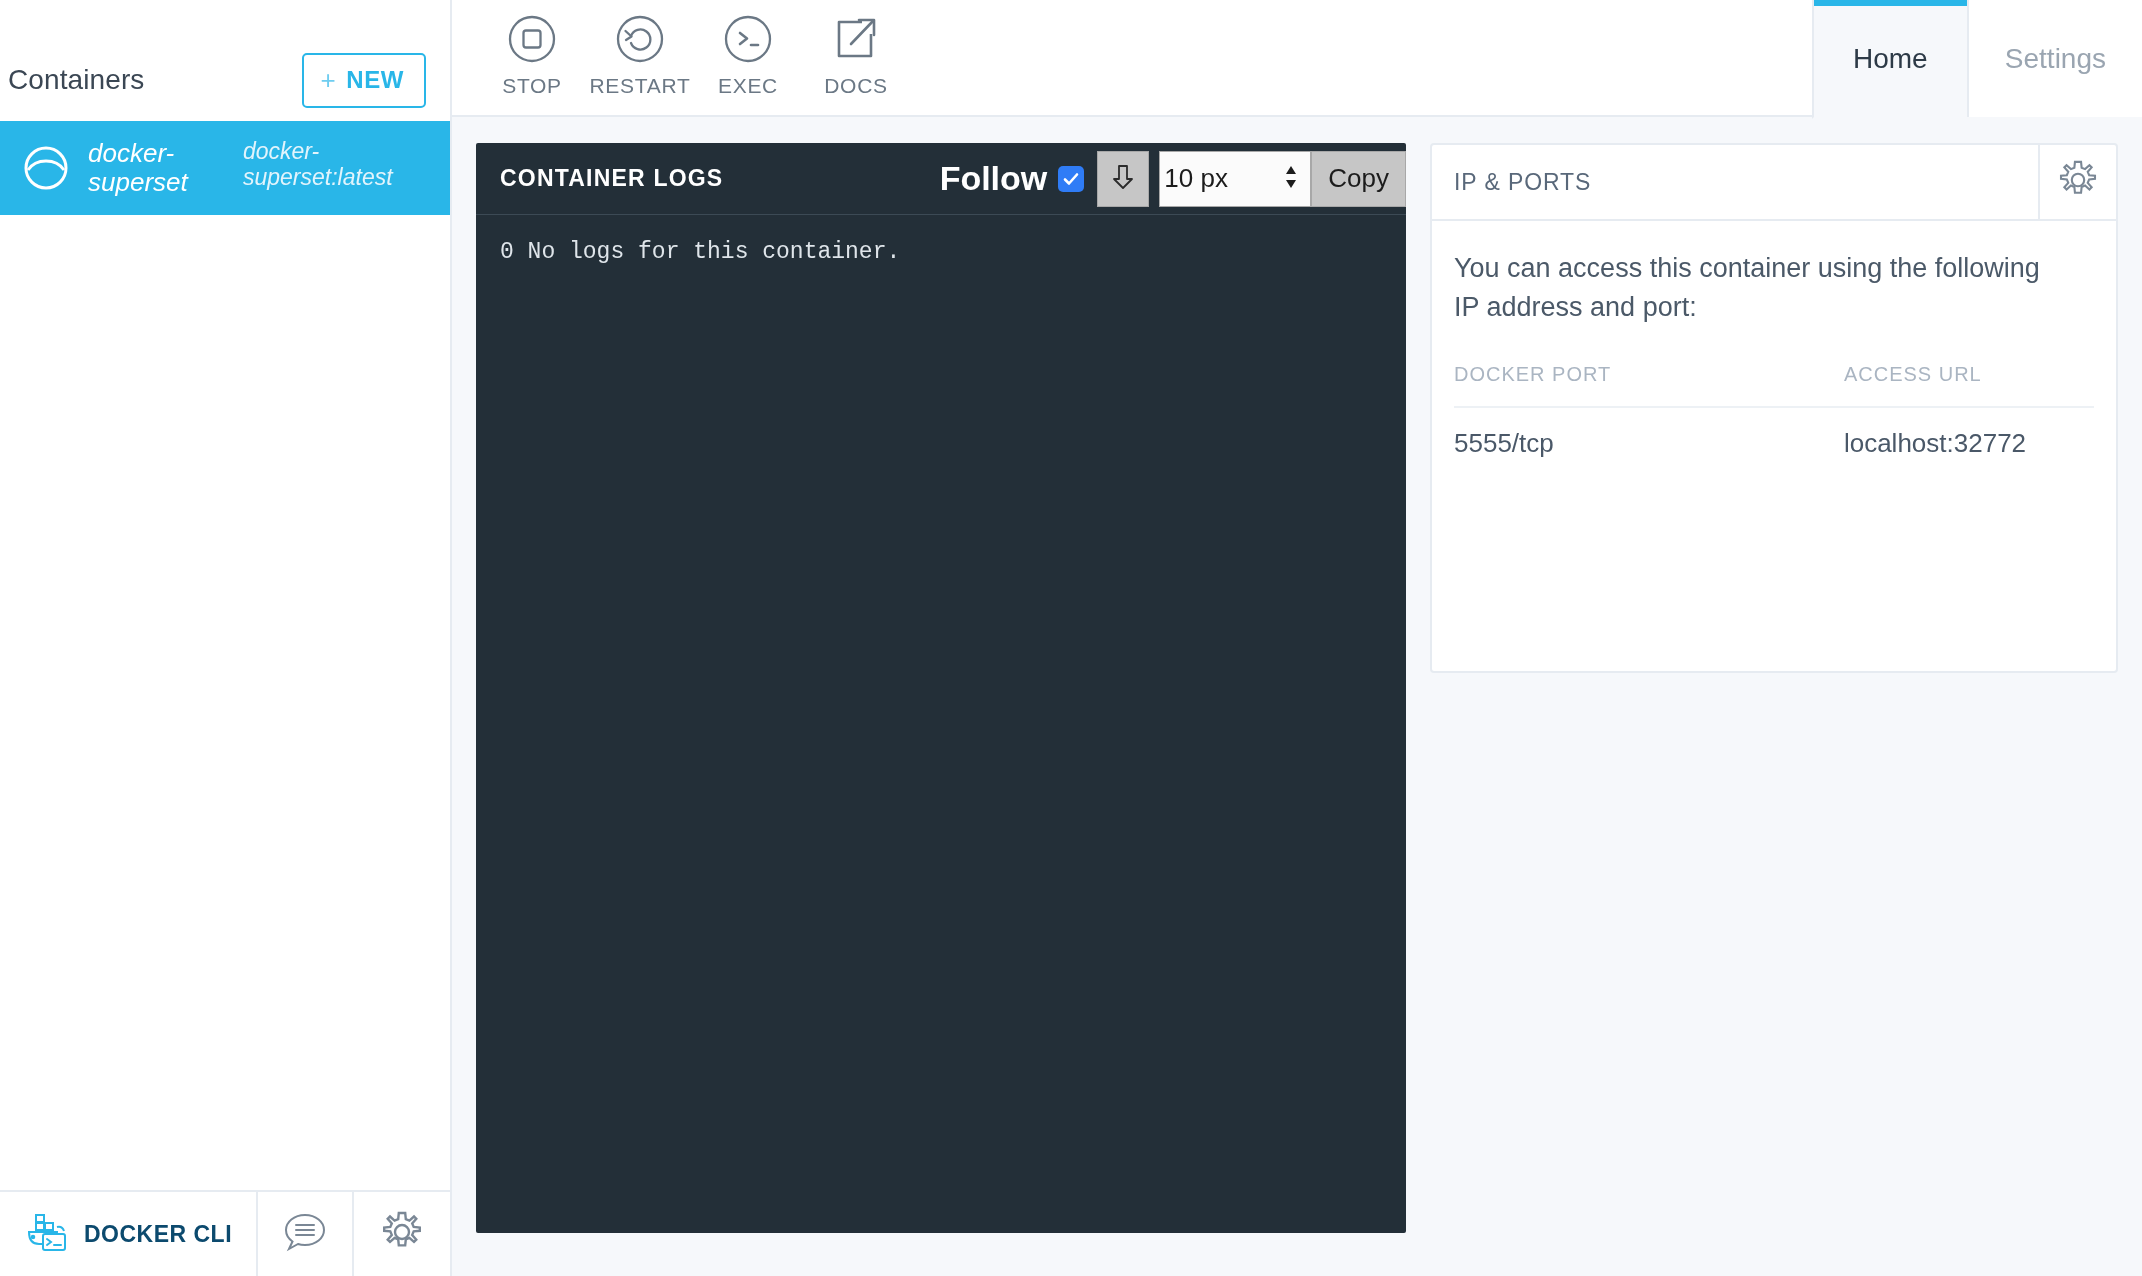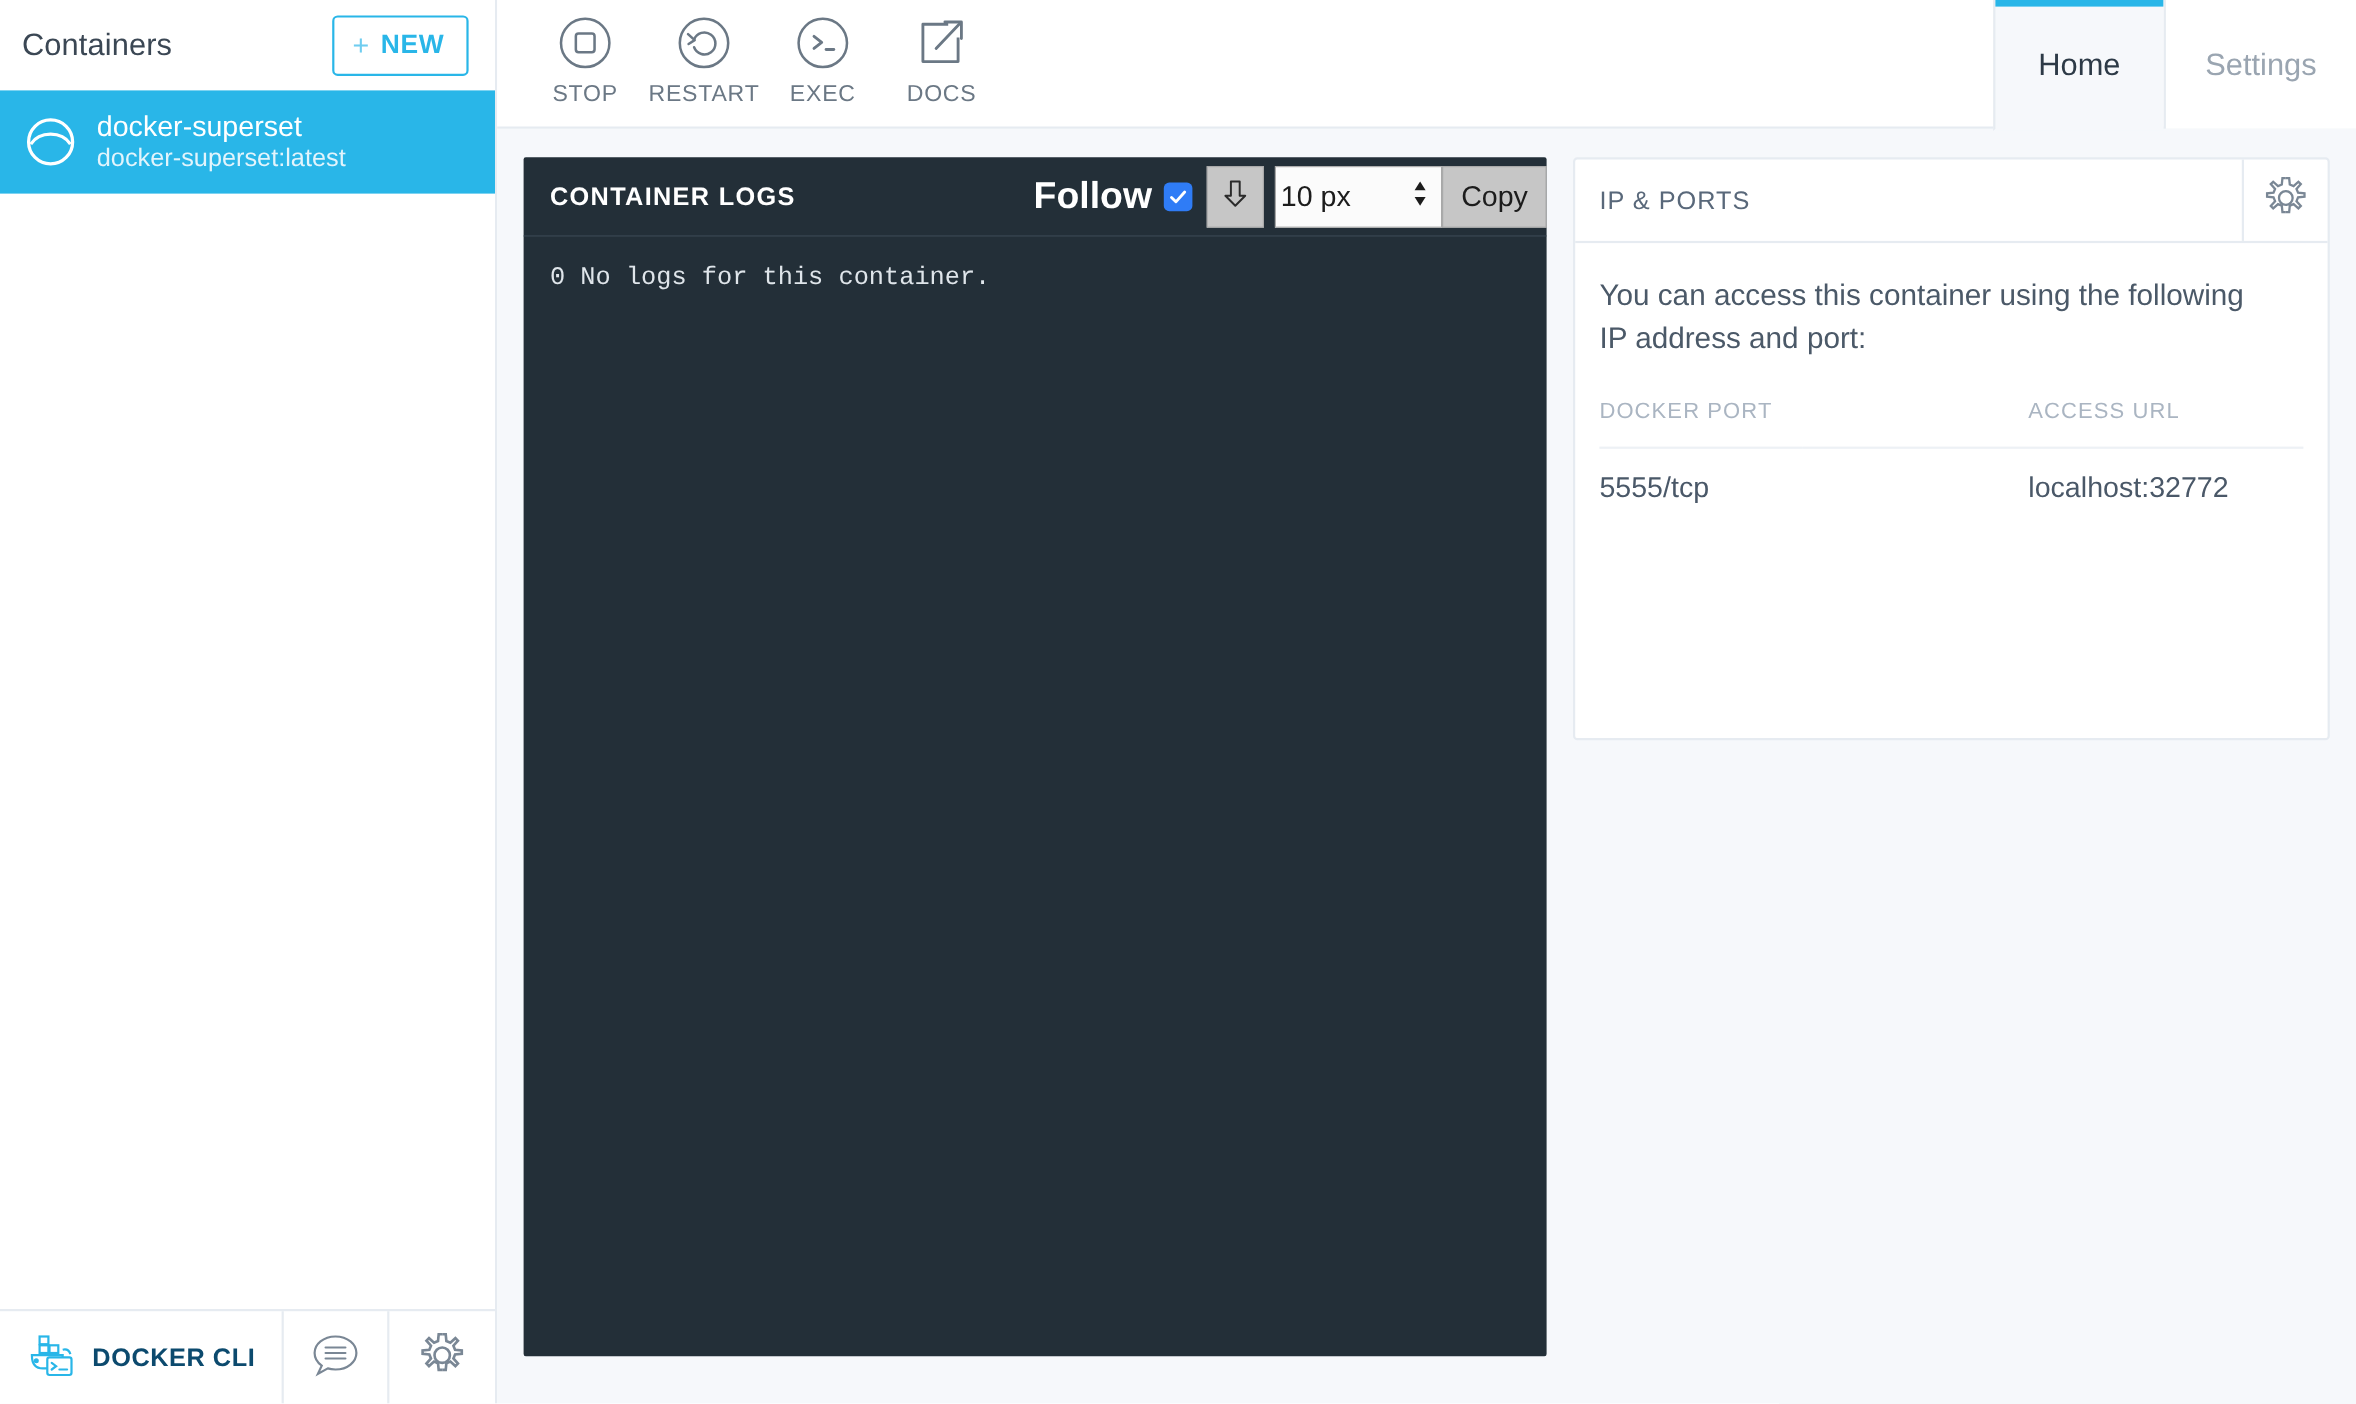--- a/index.html
+++ b/index.html
@@ -16,22 +16,23 @@
   #sidebar {
     width: 452px; height: 1276px;
     background: #ffffff;
     border-right: 2px solid #e6ebf1;
     display: flex; flex-direction: column;
     position: relative;
   }
   .sidebar-header {
     height: 82px; min-height: 82px;
     display: flex; align-items: center; justify-content: space-between;
-    padding: 0 24px 0 20px;
-    background: #ffffff;
+    padding: 0 24px 0 8px;
+    background: #ffffff;
+    margin-top: 39px;
   }
   .sidebar-title {
     font-size: 28px; color: #3b4754; font-weight: 400;
     letter-spacing: .1px;
   }
   .new-btn {
     border: 2px solid #29b6e8;
     border-radius: 5px;
     background: #ffffff;
     color: #29b6e8;
@@ -48,21 +49,21 @@
   .container-list { flex: 1; overflow-y: auto; }
   .container-item {
     height: 94px;
     display: flex; align-items: center; gap: 18px;
     padding: 0 20px 0 22px;
     cursor: pointer;
     background: #ffffff;
   }
   .container-item.selected { background: #29b6e8; }
   .container-item .c-icon { width: 48px; height: 48px; flex: 0 0 48px; }
-  .container-item .c-text { display: flex; flex-direction: column; gap: 1px; line-height: 1.12; }
+  .container-item .c-text { display: flex; gap: 1px; line-height: 1.12; font-style: italic; }
   .container-item.selected .c-name { color: #ffffff; font-size: 26px; }
   .container-item.selected .c-image { color: #e2f4fc; font-size: 23px; }
   .container-item .c-name { color: #3b4754; font-size: 26px; }
   .container-item .c-image { color: #8b98a6; font-size: 23px; }
 
   .sidebar-footer {
     height: 86px; min-height: 86px;
     border-top: 2px solid #e6ebf1;
     display: flex; align-items: stretch;
   }

